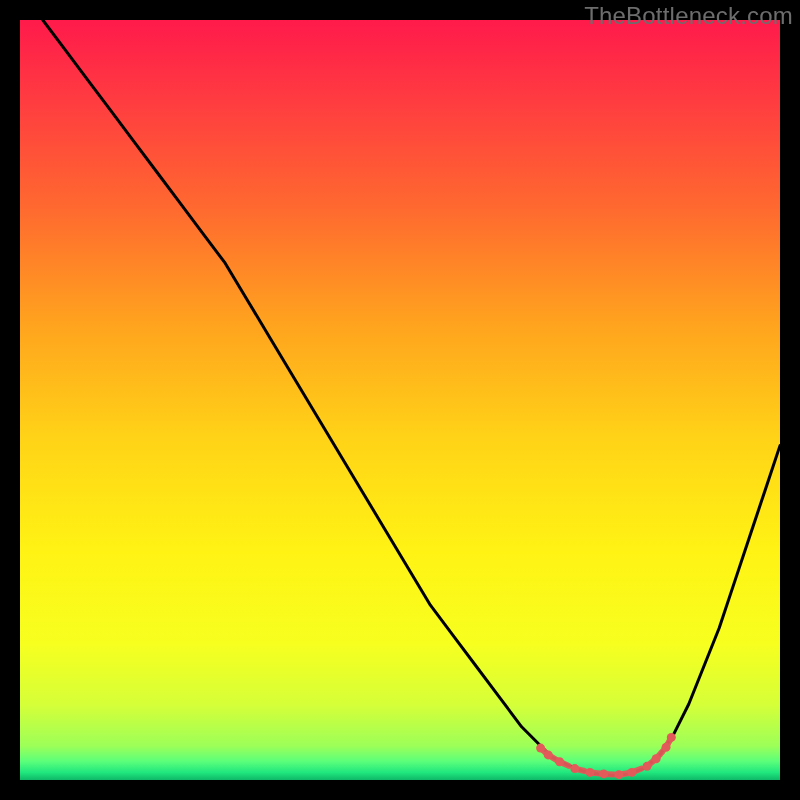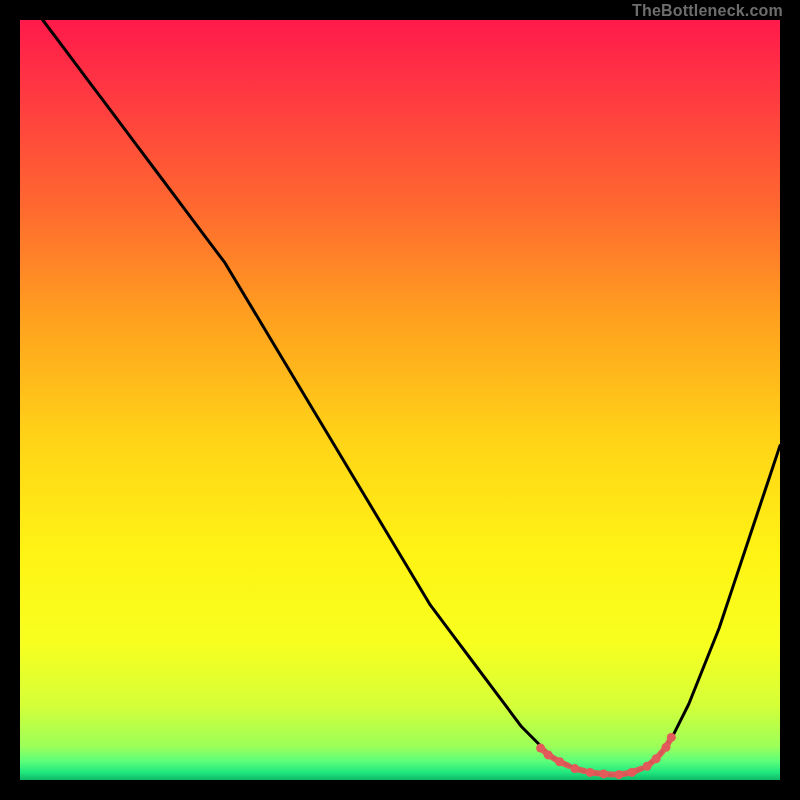--- a/index.html
+++ b/index.html
@@ -22,24 +22,24 @@
   .plot-area {
     position: absolute;
     left: 0;
     top: 0;
     width: 760px;
     height: 760px;
   }
   .watermark {
     position: absolute;
     top: 2px;
-    right: 17px;
+    right: 7px;
     color: #6d6d6d;
-    font-size: 16px;
-    font-weight: 700;
+    font-size: 24px;
+    font-weight: 400;
     letter-spacing: 0.2px;
     user-select: none;
   }
   svg {
     display: block;
   }
 </style>
 </head>
 <body>
 

